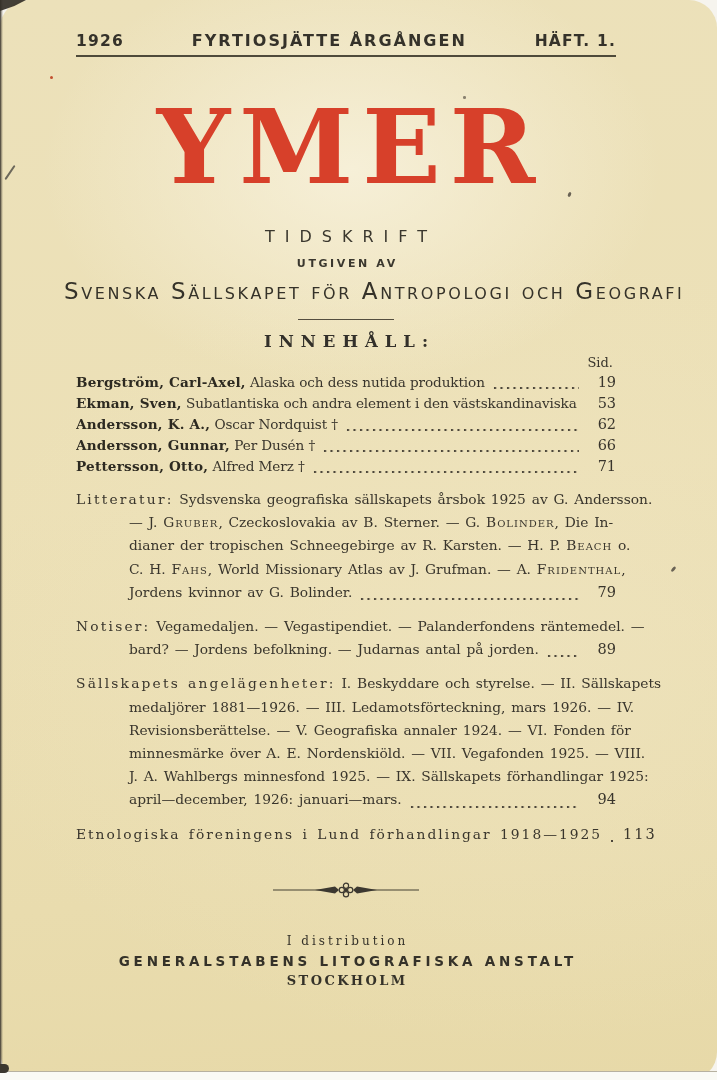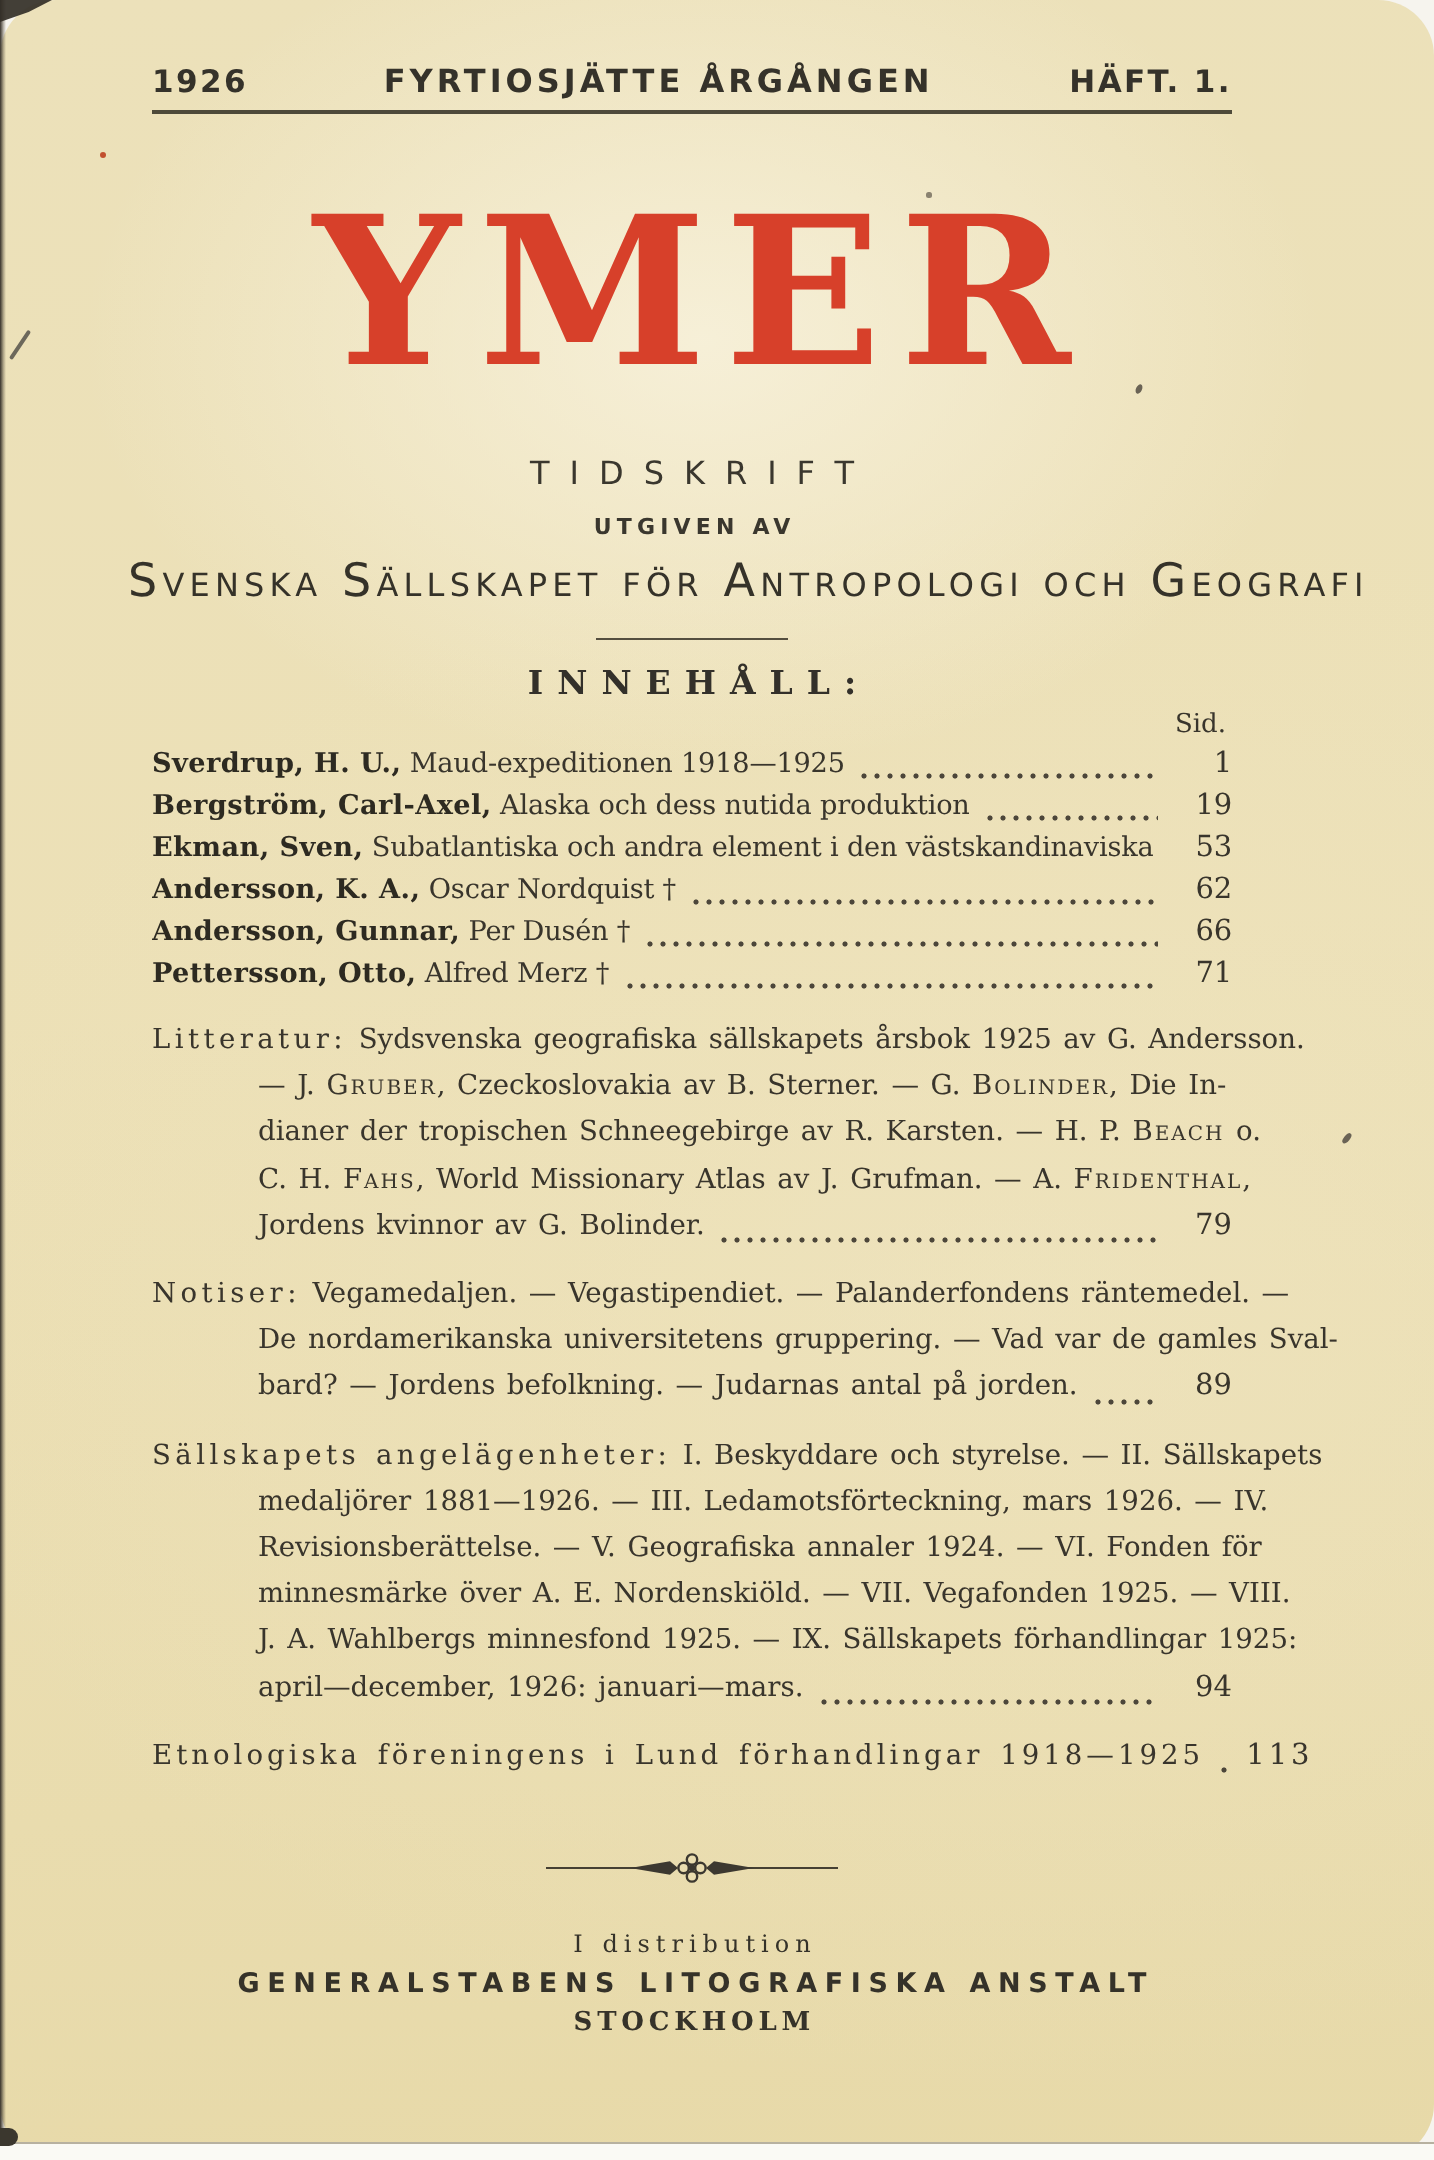--- a/index.html
+++ b/index.html
@@ -79,21 +79,21 @@
   .line.flexline{display:flex;align-items:baseline;}
   .line.indent{padding-left:53px;}
   .ls{letter-spacing:2.2px;}
   .sc{font-variant:small-caps;letter-spacing:1px;}
   .section.spaced .line{letter-spacing:2px;word-spacing:2px;}
 
   
   .ornament{margin-top:36px;text-align:center;}
 
   
-  .footer{position:absolute;left:76px;top:965px;width:540px;text-align:center;color:#353229;}
+  .footer{position:absolute;left:76px;top:934px;width:540px;text-align:center;color:#353229;}
   .distribution{font-family:"DejaVu Serif",serif;font-size:12px;letter-spacing:3px;text-indent:3px;}
   .printer{margin-top:5px;font-family:"DejaVu Sans",sans-serif;font-weight:bold;font-size:13.5px;letter-spacing:3.8px;text-indent:3.8px;}
   .city{margin-top:4px;font-family:"DejaVu Serif",serif;font-weight:bold;font-size:13px;letter-spacing:2.4px;text-indent:2.4px;}
 
   
   .edge-left{position:absolute;left:0;top:0;width:3px;height:1080px;
     background:linear-gradient(to right,#37322b 0%,rgba(92,84,70,.45) 55%,rgba(92,84,70,0) 100%);}
   .corner-tl{position:absolute;left:0;top:0;width:26px;height:11px;background:#332f27;
     clip-path:polygon(0 0,100% 0,55% 55%,0 100%);opacity:.92;}
   .pen-tick{position:absolute;left:9px;top:164px;width:2.2px;height:17px;background:#56524a;
@@ -125,25 +125,20 @@
     <div class="subtitle">TIDSKRIFT</div>
     <div class="publisher">UTGIVEN AV</div>
     <div class="society">Svenska Sällskapet för Antropologi och Geografi</div>
     <div class="short-rule"></div>
 
     <div class="toc-heading">INNEHÅLL:</div>
     <div class="sid">Sid.</div>
 
     <div class="toc-list">
         <div class="toc-row">
-          <span class="entry-text"><b>Sverdrup, H. U.,</b><span> Maud-expeditionen 1918—1925</span></span>
-          <span class="leader"></span>
-          <span class="page-num">1</span>
-        </div>
-        <div class="toc-row">
           <span class="entry-text"><b>Bergström, Carl-Axel,</b><span> Alaska och dess nutida produktion</span></span>
           <span class="leader"></span>
           <span class="page-num">19</span>
         </div>
         <div class="toc-row">
           <span class="entry-text"><b>Ekman, Sven,</b><span> Subatlantiska och andra element i den västskandinaviska faunan</span></span>
           <span class="gap"></span>
           <span class="page-num">53</span>
         </div>
         <div class="toc-row">
@@ -170,21 +165,20 @@
           <div class="line indent"><span>dianer der tropischen Schneegebirge av R. Karsten. — H. P. </span><span class="sc">Beach</span><span> o.</span></div>
           <div class="line indent"><span>C. H. </span><span class="sc">Fahs</span><span>, World Missionary Atlas av J. Grufman. — A. </span><span class="sc">Fridenthal</span><span>,</span></div>
           <div class="line indent flexline">
             <span class="entry-text"><span>Jordens kvinnor av G. Bolinder.</span></span>
             <span class="leader"></span>
             <span class="page-num">79</span>
           </div>
         </div>
         <div class="section">
           <div class="line"><span class="ls">Notiser:</span><span> Vegamedaljen. — Vegastipendiet. — Palanderfondens räntemedel. —</span></div>
-          <div class="line indent"><span>De nordamerikanska universitetens gruppering. — Vad var de gamles Sval-</span></div>
           <div class="line indent flexline">
             <span class="entry-text"><span>bard? — Jordens befolkning. — Judarnas antal på jorden.</span></span>
             <span class="leader"></span>
             <span class="page-num">89</span>
           </div>
         </div>
         <div class="section">
           <div class="line"><span class="ls">Sällskapets angelägenheter:</span><span> I. Beskyddare och styrelse. — II. Sällskapets</span></div>
           <div class="line indent"><span>medaljörer 1881—1926. — III. Ledamotsförteckning, mars 1926. — IV.</span></div>
           <div class="line indent"><span>Revisionsberättelse. — V. Geografiska annaler 1924. — VI. Fonden för</span></div>

